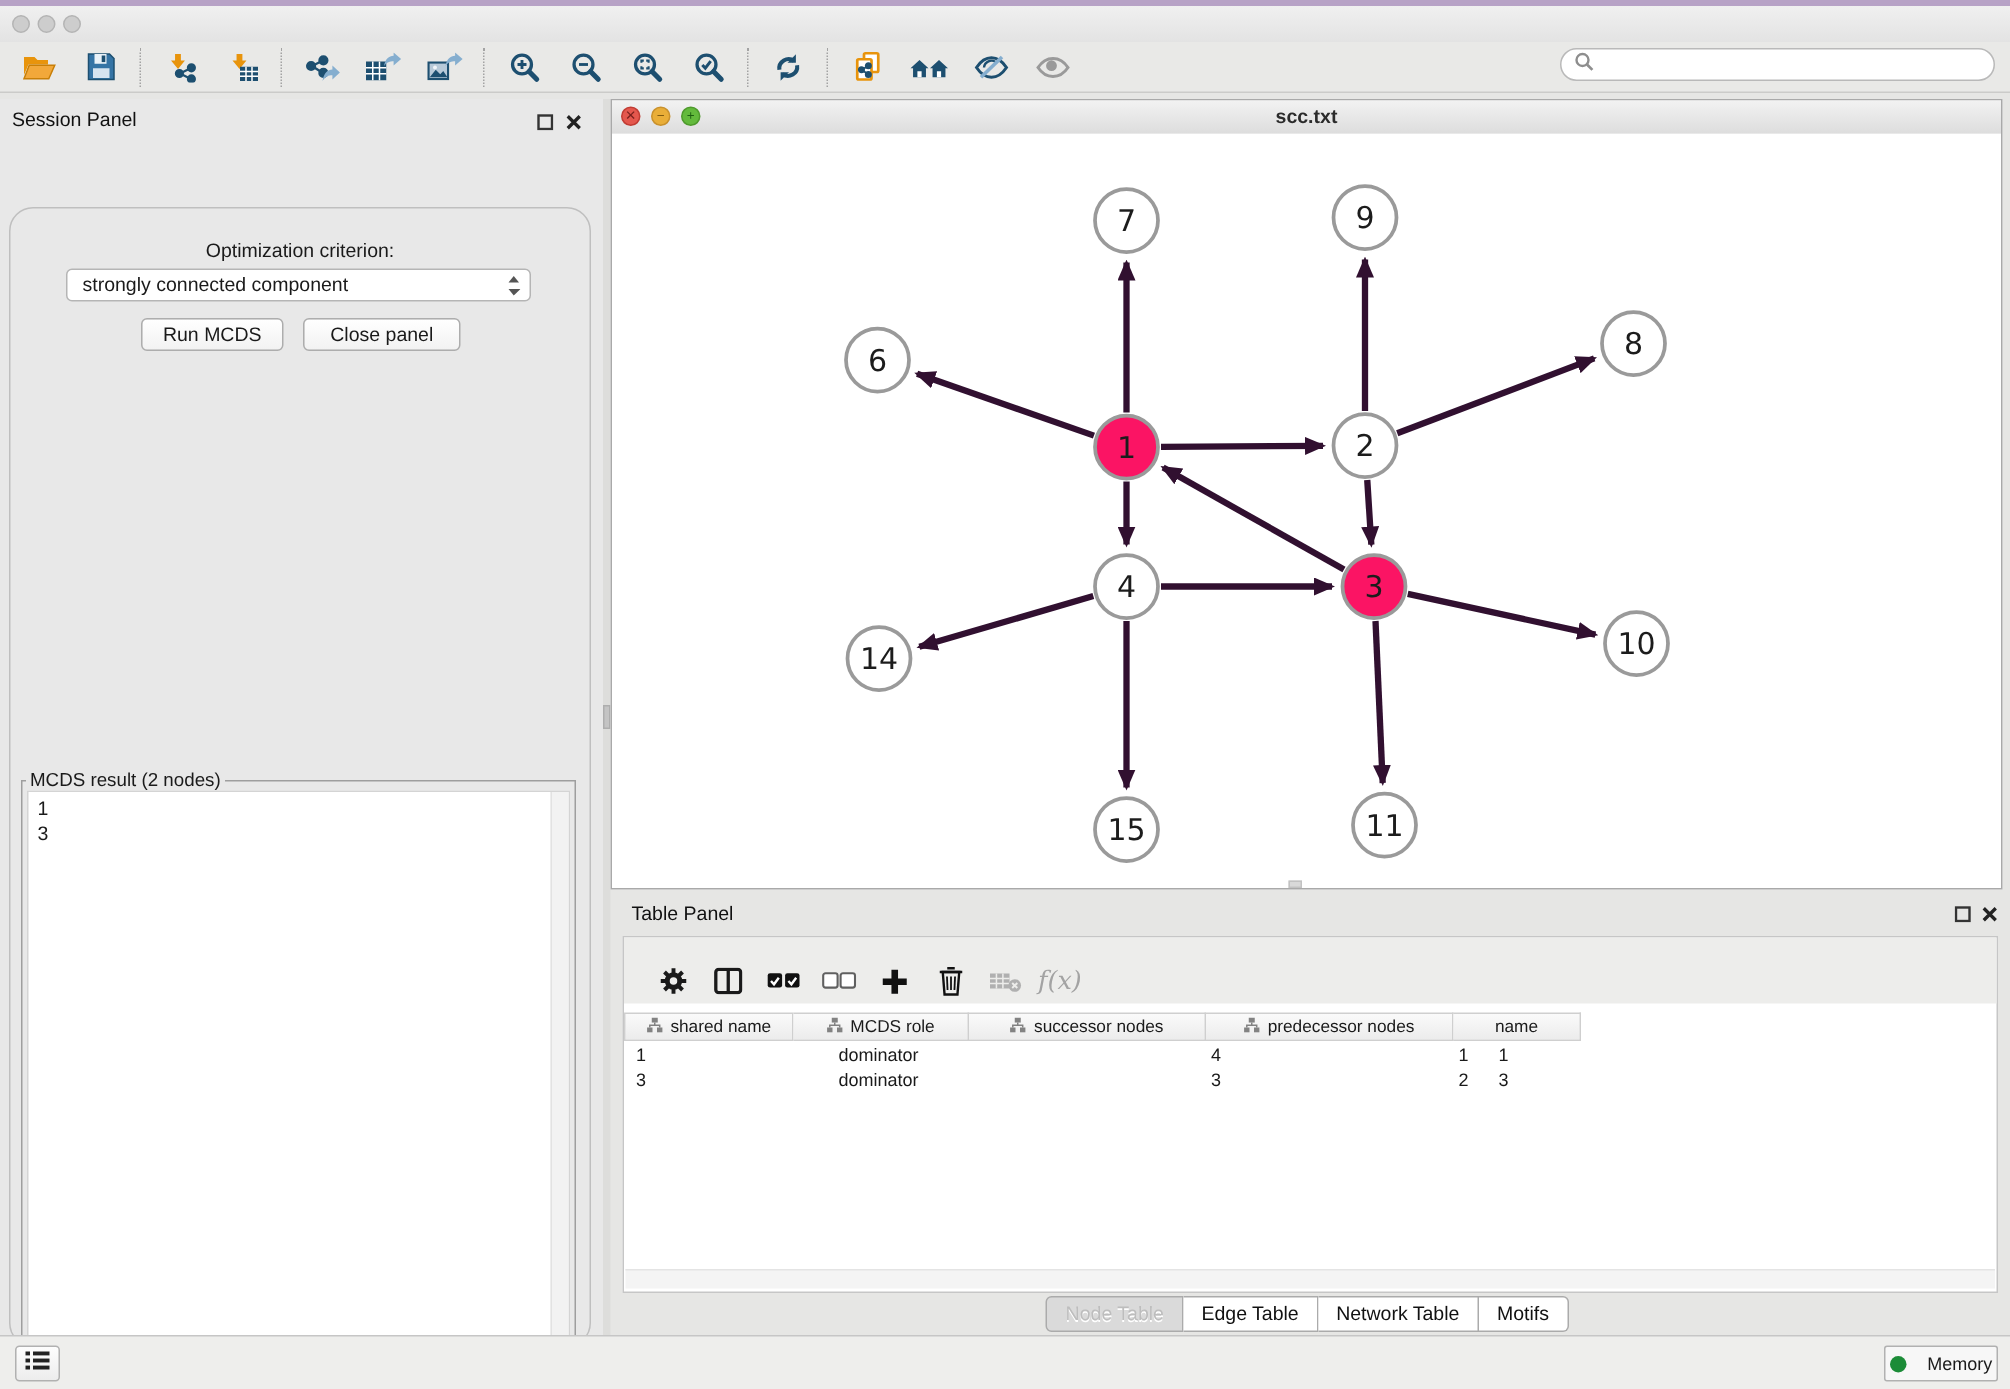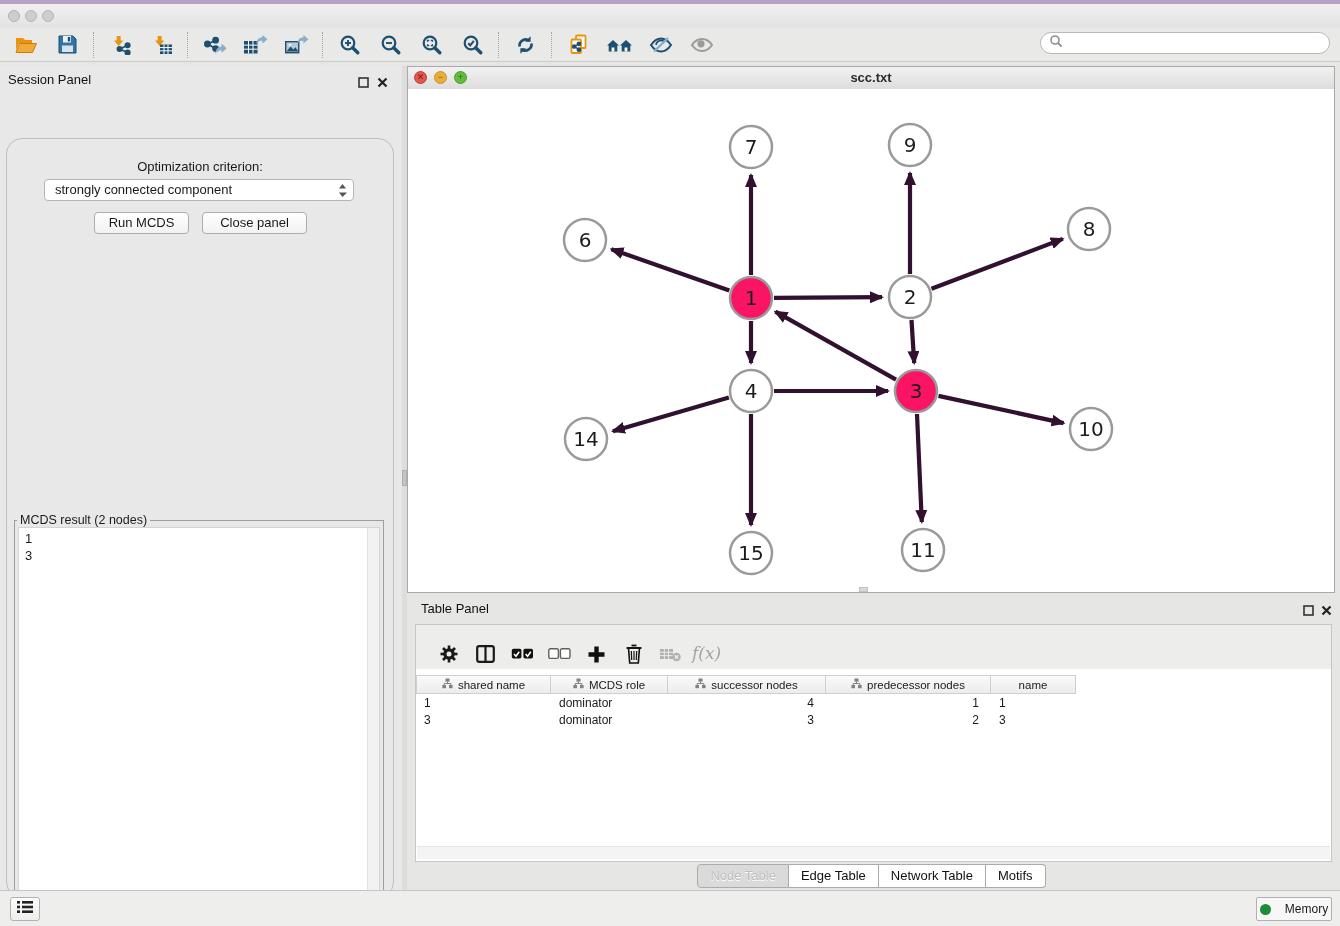--- a/index.html
+++ b/index.html
@@ -449,21 +449,21 @@
             <path d="M15.8 9.3l3.4 3.4M19.2 9.3l-3.4 3.4" stroke="#ededeb" stroke-width="1.3"></path>
           </svg>
         </span>
         <span class="tp-tb-icon dis">
           <svg width="36" height="24" viewBox="0 0 36 24">
             <text x="2" y="17" font-family="DejaVu Serif, serif" font-style="italic" font-size="17" fill="#a3a3a3">f(x)</text>
           </svg>
         </span>
       </div>
     <div class="tp-cols" id="tp-cols">
-        <div class="tp-col" style="width: 135px;">
+        <div class="tp-col" style="width: 113px;">
           <span><svg width="11" height="11" viewBox="0 0 11 11">
               <g fill="#828282">
                 <rect x="3.5" y="0.5" width="4" height="3.2"></rect>
                 <rect x="0.4" y="7" width="3.6" height="3.2"></rect>
                 <rect x="7" y="7" width="3.6" height="3.2"></rect>
               </g>
               <path d="M5.5 3.7v1.8M2.2 7V5.5h6.6V7" stroke="#828282" fill="none"></path>
             </svg></span>
           <span>shared name</span>
         </div>

